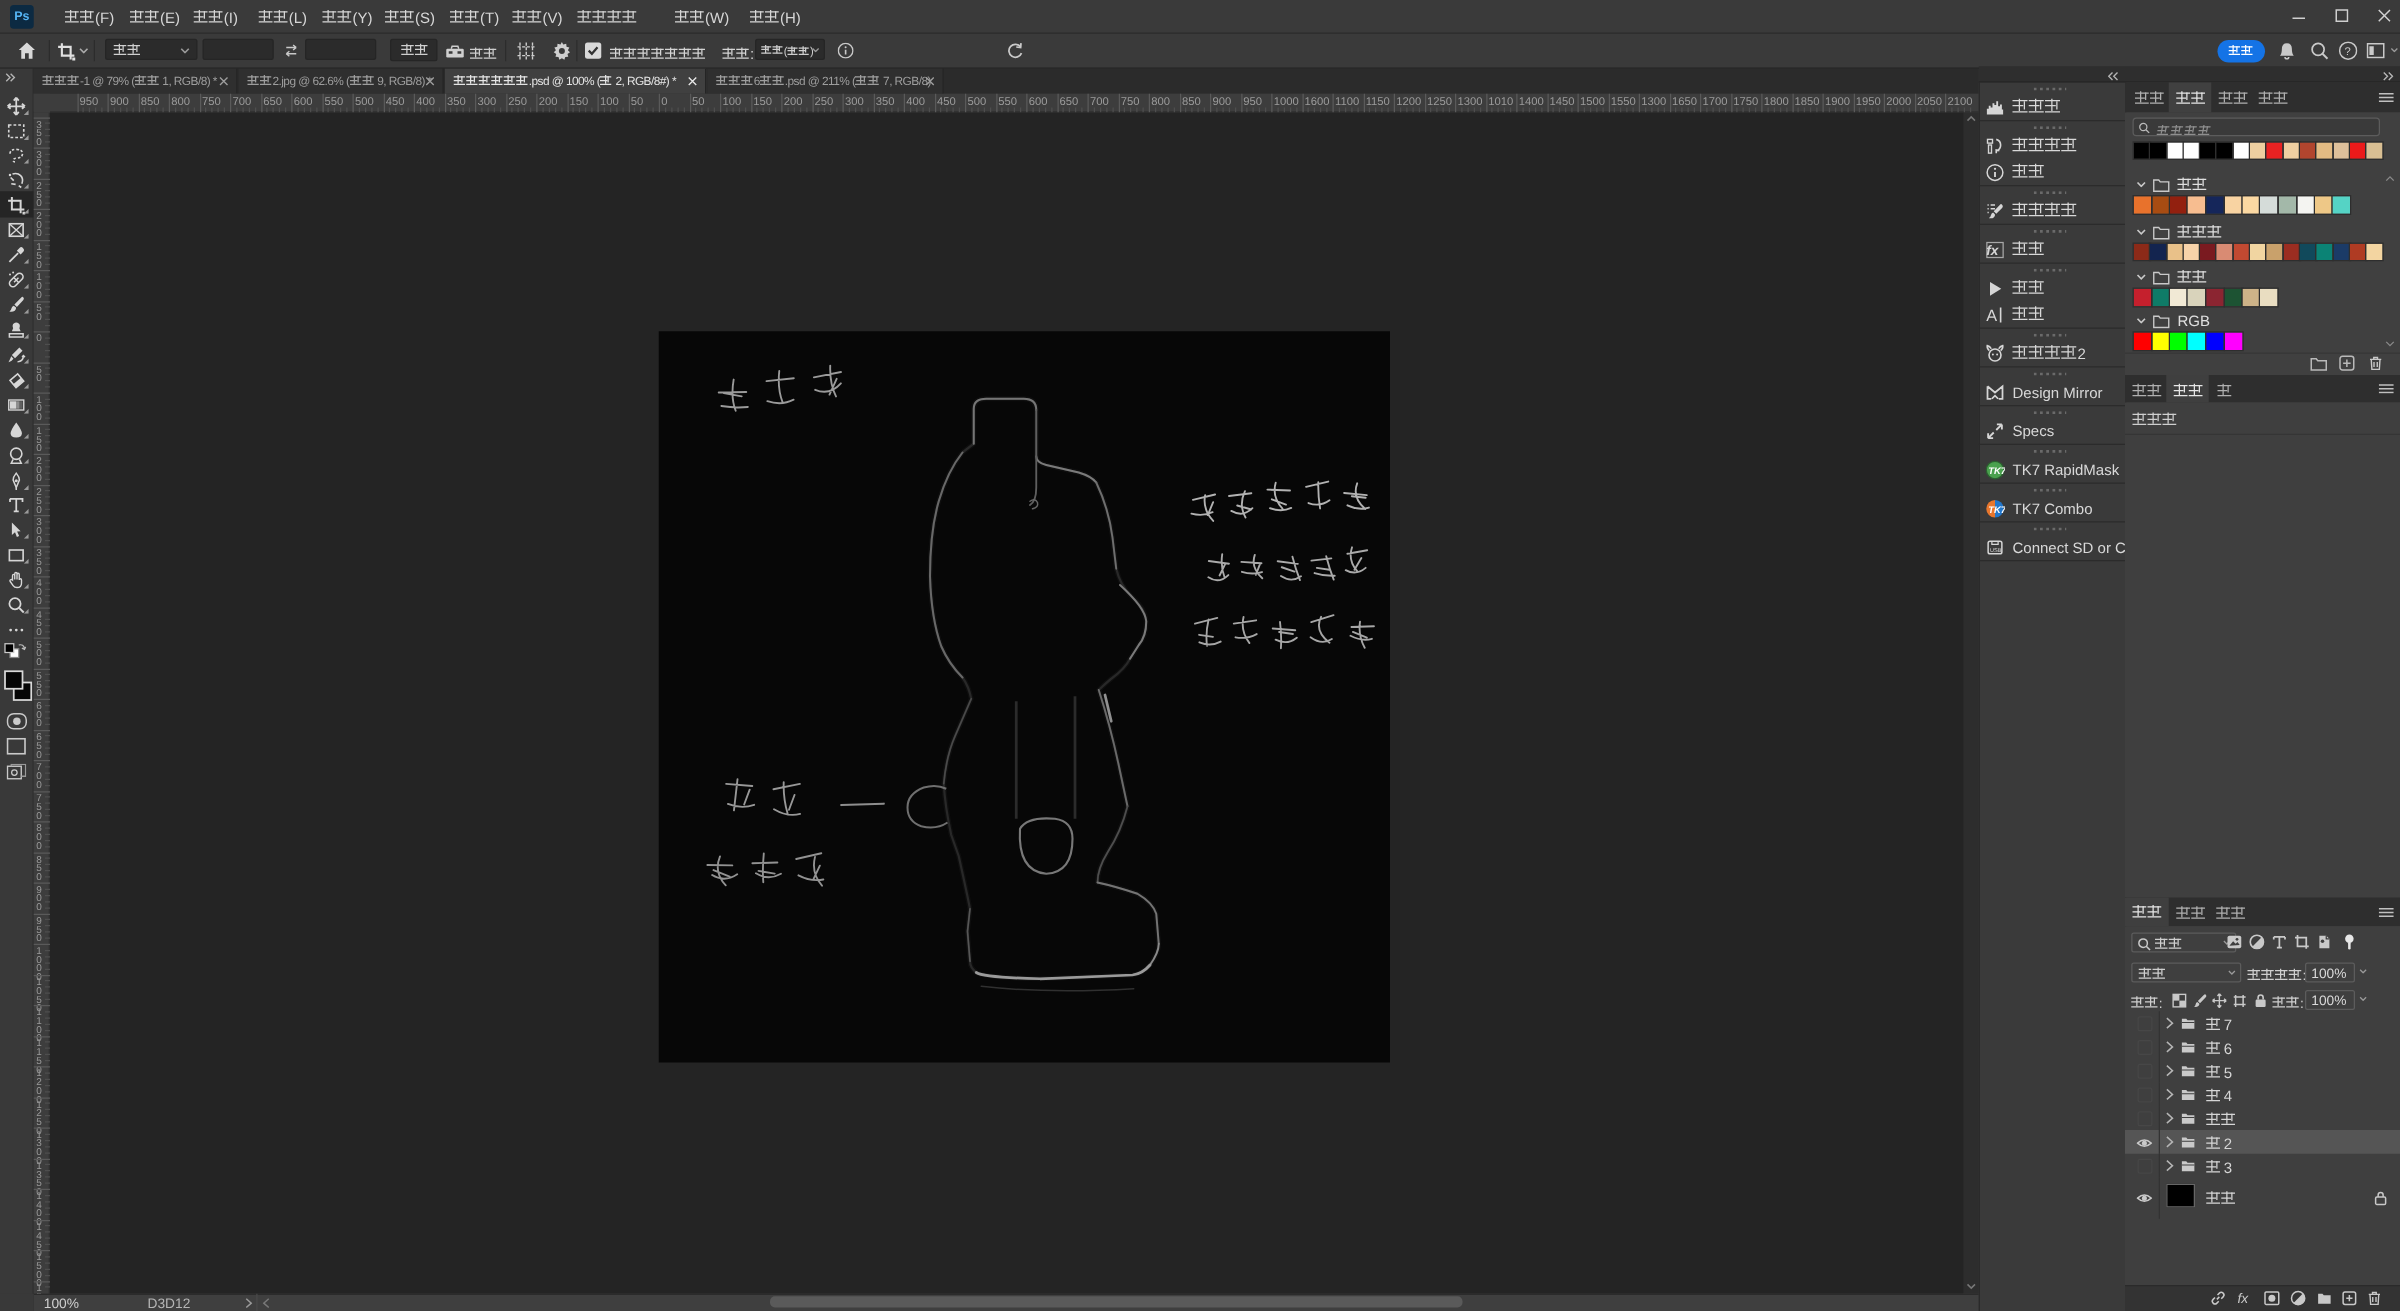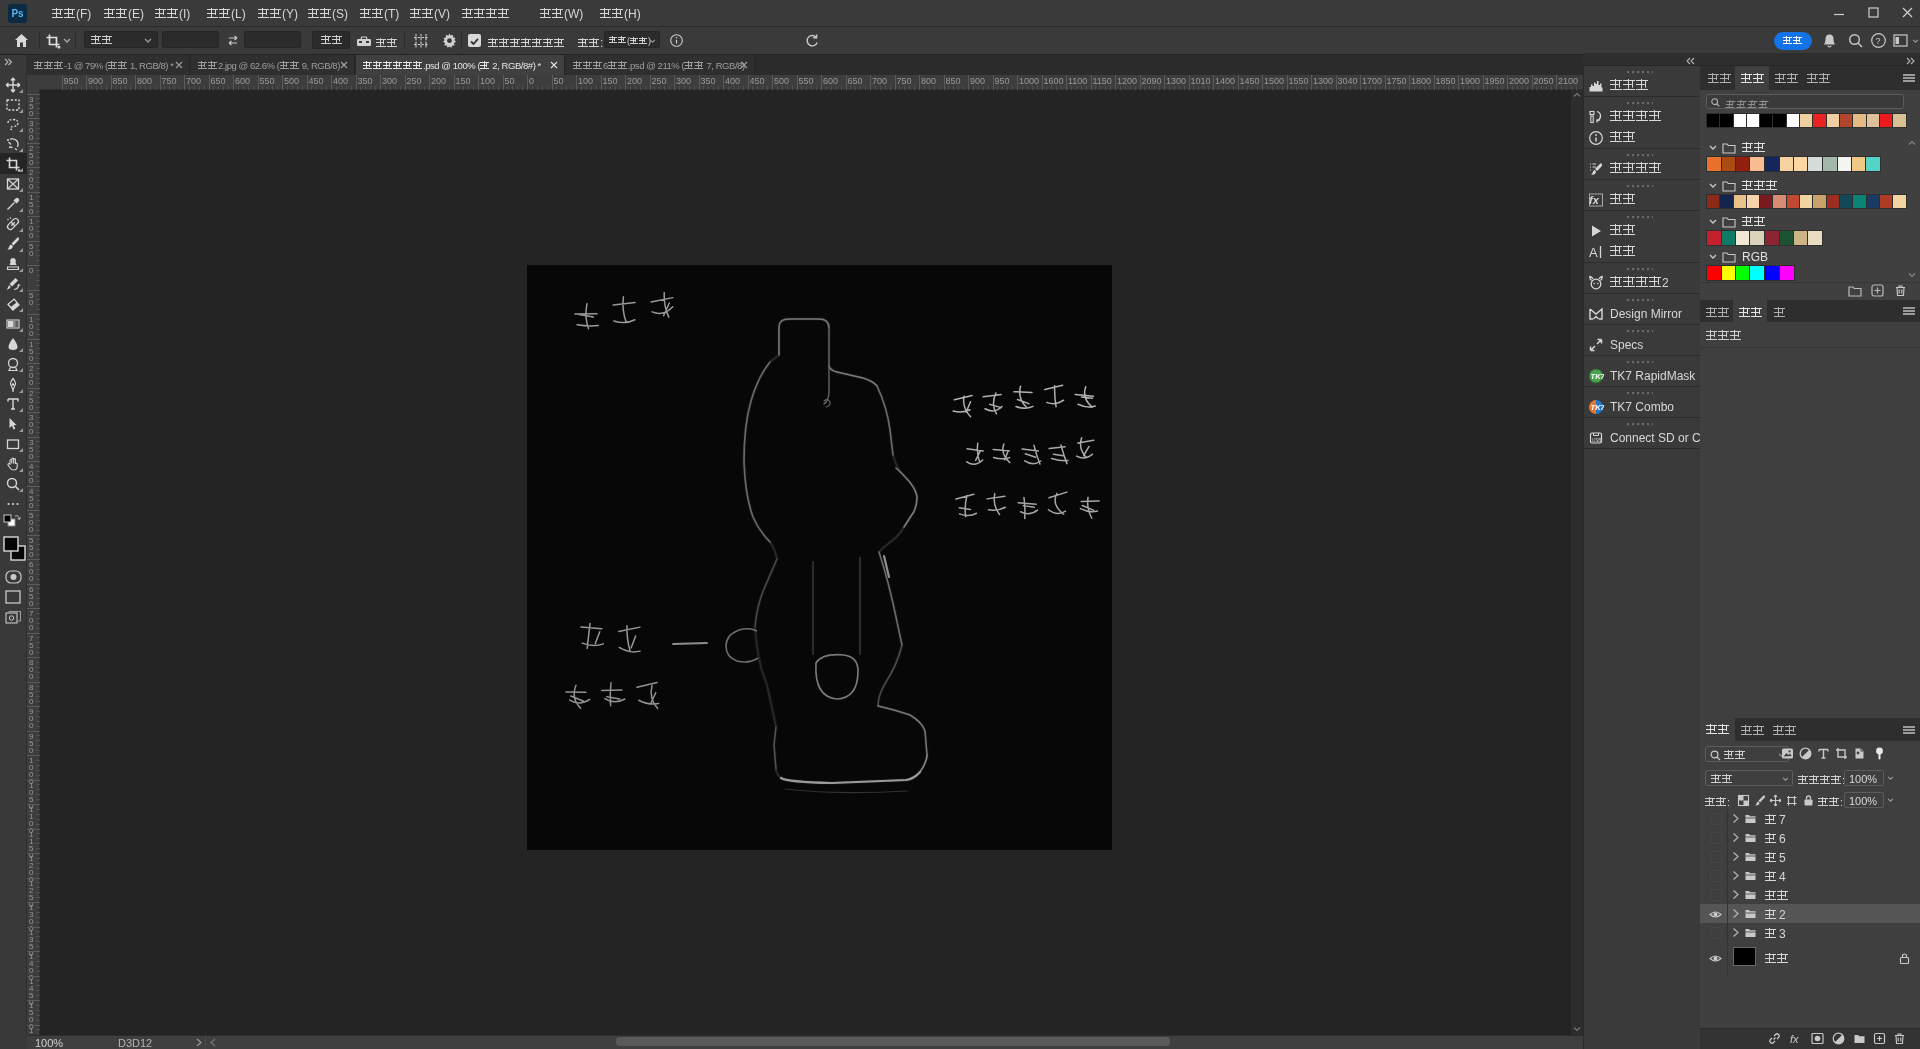--- a/index.html
+++ b/index.html
@@ -581,21 +581,21 @@
 <div style="position:absolute;left:1100.3px;top:86px;width:1px;height:4px;background:#4e4e4e;"></div>
 <div style="position:absolute;left:1105.2px;top:86px;width:1px;height:4px;background:#4e4e4e;"></div>
 <div style="position:absolute;left:1110.1px;top:86px;width:1px;height:4px;background:#4e4e4e;"></div>
 <div style="position:absolute;left:1115.0px;top:75px;width:1px;height:15px;background:#5a5a5a;"></div>
 <div style="position:absolute;left:1117.0px;top:76px;font-size:9px;color:#9a9a9a;">1200</div>
 <div style="position:absolute;left:1119.9px;top:86px;width:1px;height:4px;background:#4e4e4e;"></div>
 <div style="position:absolute;left:1124.8px;top:86px;width:1px;height:4px;background:#4e4e4e;"></div>
 <div style="position:absolute;left:1129.7px;top:86px;width:1px;height:4px;background:#4e4e4e;"></div>
 <div style="position:absolute;left:1134.6px;top:86px;width:1px;height:4px;background:#4e4e4e;"></div>
 <div style="position:absolute;left:1139.5px;top:75px;width:1px;height:15px;background:#5a5a5a;"></div>
-<div style="position:absolute;left:1141.5px;top:76px;font-size:9px;color:#9a9a9a;">2090</div>
+<div style="position:absolute;left:1141.5px;top:76px;font-size:9px;color:#9a9a9a;">1250</div>
 <div style="position:absolute;left:1144.4px;top:86px;width:1px;height:4px;background:#4e4e4e;"></div>
 <div style="position:absolute;left:1149.3px;top:86px;width:1px;height:4px;background:#4e4e4e;"></div>
 <div style="position:absolute;left:1154.2px;top:86px;width:1px;height:4px;background:#4e4e4e;"></div>
 <div style="position:absolute;left:1159.1px;top:86px;width:1px;height:4px;background:#4e4e4e;"></div>
 <div style="position:absolute;left:1164.0px;top:75px;width:1px;height:15px;background:#5a5a5a;"></div>
 <div style="position:absolute;left:1166.0px;top:76px;font-size:9px;color:#9a9a9a;">1300</div>
 <div style="position:absolute;left:1168.9px;top:86px;width:1px;height:4px;background:#4e4e4e;"></div>
 <div style="position:absolute;left:1173.8px;top:86px;width:1px;height:4px;background:#4e4e4e;"></div>
 <div style="position:absolute;left:1178.7px;top:86px;width:1px;height:4px;background:#4e4e4e;"></div>
 <div style="position:absolute;left:1183.6px;top:86px;width:1px;height:4px;background:#4e4e4e;"></div>
@@ -629,21 +629,21 @@
 <div style="position:absolute;left:1296.3px;top:86px;width:1px;height:4px;background:#4e4e4e;"></div>
 <div style="position:absolute;left:1301.2px;top:86px;width:1px;height:4px;background:#4e4e4e;"></div>
 <div style="position:absolute;left:1306.1px;top:86px;width:1px;height:4px;background:#4e4e4e;"></div>
 <div style="position:absolute;left:1311.0px;top:75px;width:1px;height:15px;background:#5a5a5a;"></div>
 <div style="position:absolute;left:1313.0px;top:76px;font-size:9px;color:#9a9a9a;">1300</div>
 <div style="position:absolute;left:1315.9px;top:86px;width:1px;height:4px;background:#4e4e4e;"></div>
 <div style="position:absolute;left:1320.8px;top:86px;width:1px;height:4px;background:#4e4e4e;"></div>
 <div style="position:absolute;left:1325.7px;top:86px;width:1px;height:4px;background:#4e4e4e;"></div>
 <div style="position:absolute;left:1330.6px;top:86px;width:1px;height:4px;background:#4e4e4e;"></div>
 <div style="position:absolute;left:1335.5px;top:75px;width:1px;height:15px;background:#5a5a5a;"></div>
-<div style="position:absolute;left:1337.5px;top:76px;font-size:9px;color:#9a9a9a;">3040</div>
+<div style="position:absolute;left:1337.5px;top:76px;font-size:9px;color:#9a9a9a;">1650</div>
 <div style="position:absolute;left:1340.4px;top:86px;width:1px;height:4px;background:#4e4e4e;"></div>
 <div style="position:absolute;left:1345.3px;top:86px;width:1px;height:4px;background:#4e4e4e;"></div>
 <div style="position:absolute;left:1350.2px;top:86px;width:1px;height:4px;background:#4e4e4e;"></div>
 <div style="position:absolute;left:1355.1px;top:86px;width:1px;height:4px;background:#4e4e4e;"></div>
 <div style="position:absolute;left:1360.0px;top:75px;width:1px;height:15px;background:#5a5a5a;"></div>
 <div style="position:absolute;left:1362.0px;top:76px;font-size:9px;color:#9a9a9a;">1700</div>
 <div style="position:absolute;left:1364.9px;top:86px;width:1px;height:4px;background:#4e4e4e;"></div>
 <div style="position:absolute;left:1369.8px;top:86px;width:1px;height:4px;background:#4e4e4e;"></div>
 <div style="position:absolute;left:1374.7px;top:86px;width:1px;height:4px;background:#4e4e4e;"></div>
 <div style="position:absolute;left:1379.6px;top:86px;width:1px;height:4px;background:#4e4e4e;"></div>

